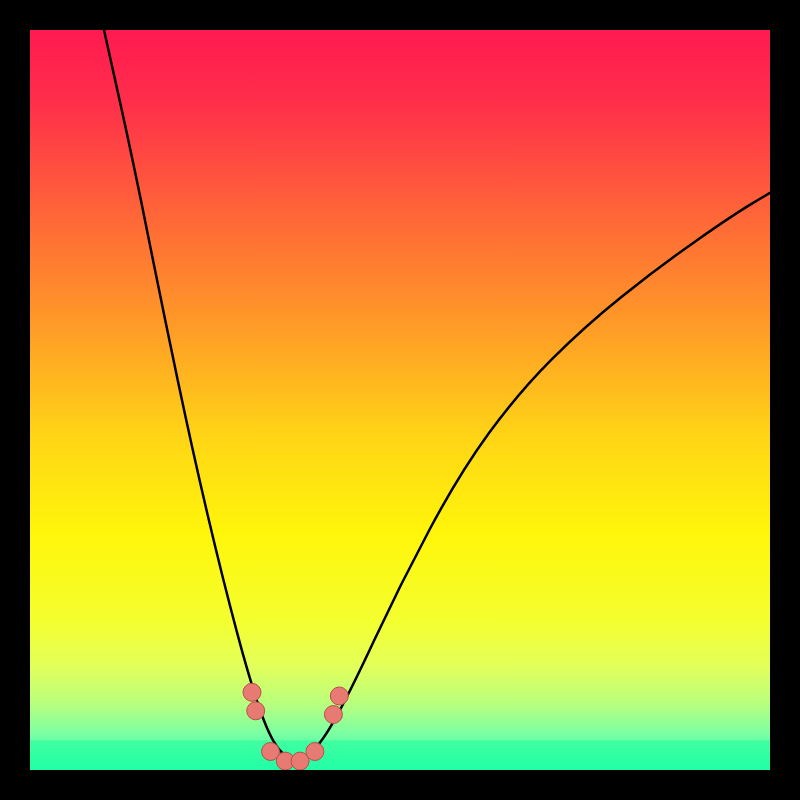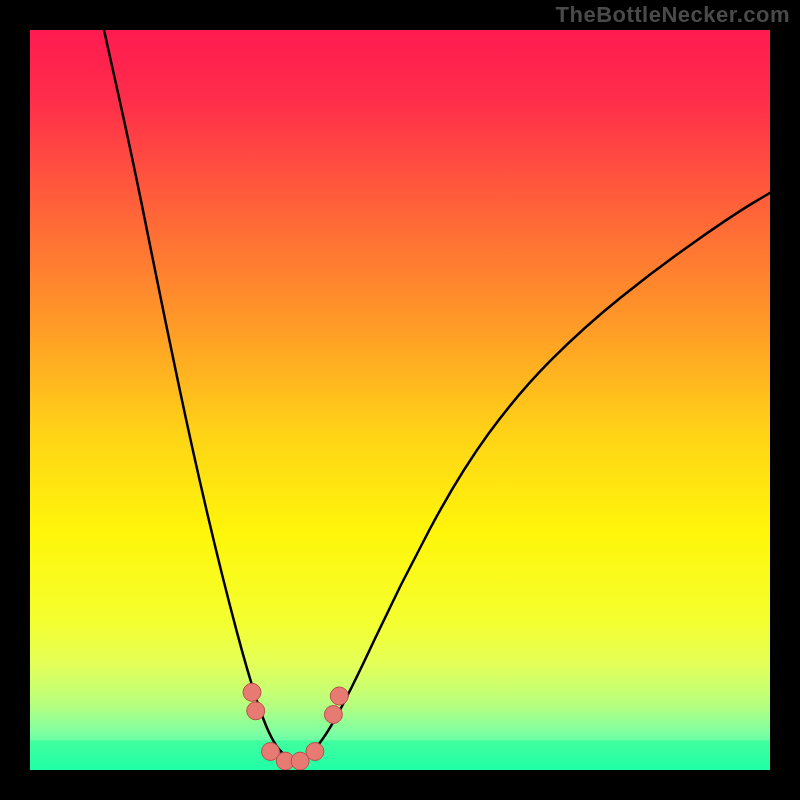--- a/index.html
+++ b/index.html
@@ -37,21 +37,20 @@
     font-size: 22px;
     font-weight: 600;
     letter-spacing: 0.5px;
     user-select: none;
   }
 </style>
 </head>
 <body>
 
 <div class="frame">
-  <div class="watermark">TheBottleNecker.com</div>
   <div class="plot-area">
     <svg id="plot-svg" viewBox="0 0 740 740" preserveAspectRatio="none">
         <defs>
           <linearGradient id="bg-grad" x1="0" y1="0" x2="0" y2="1">
             <stop offset="0%" stop-color="#ff1a50"></stop>
             <stop offset="10%" stop-color="#ff2f4a"></stop>
             <stop offset="25%" stop-color="#ff6638"></stop>
             <stop offset="40%" stop-color="#ff9b27"></stop>
             <stop offset="55.00000000000001%" stop-color="#ffd516"></stop>
             <stop offset="68%" stop-color="#fff60a"></stop>

